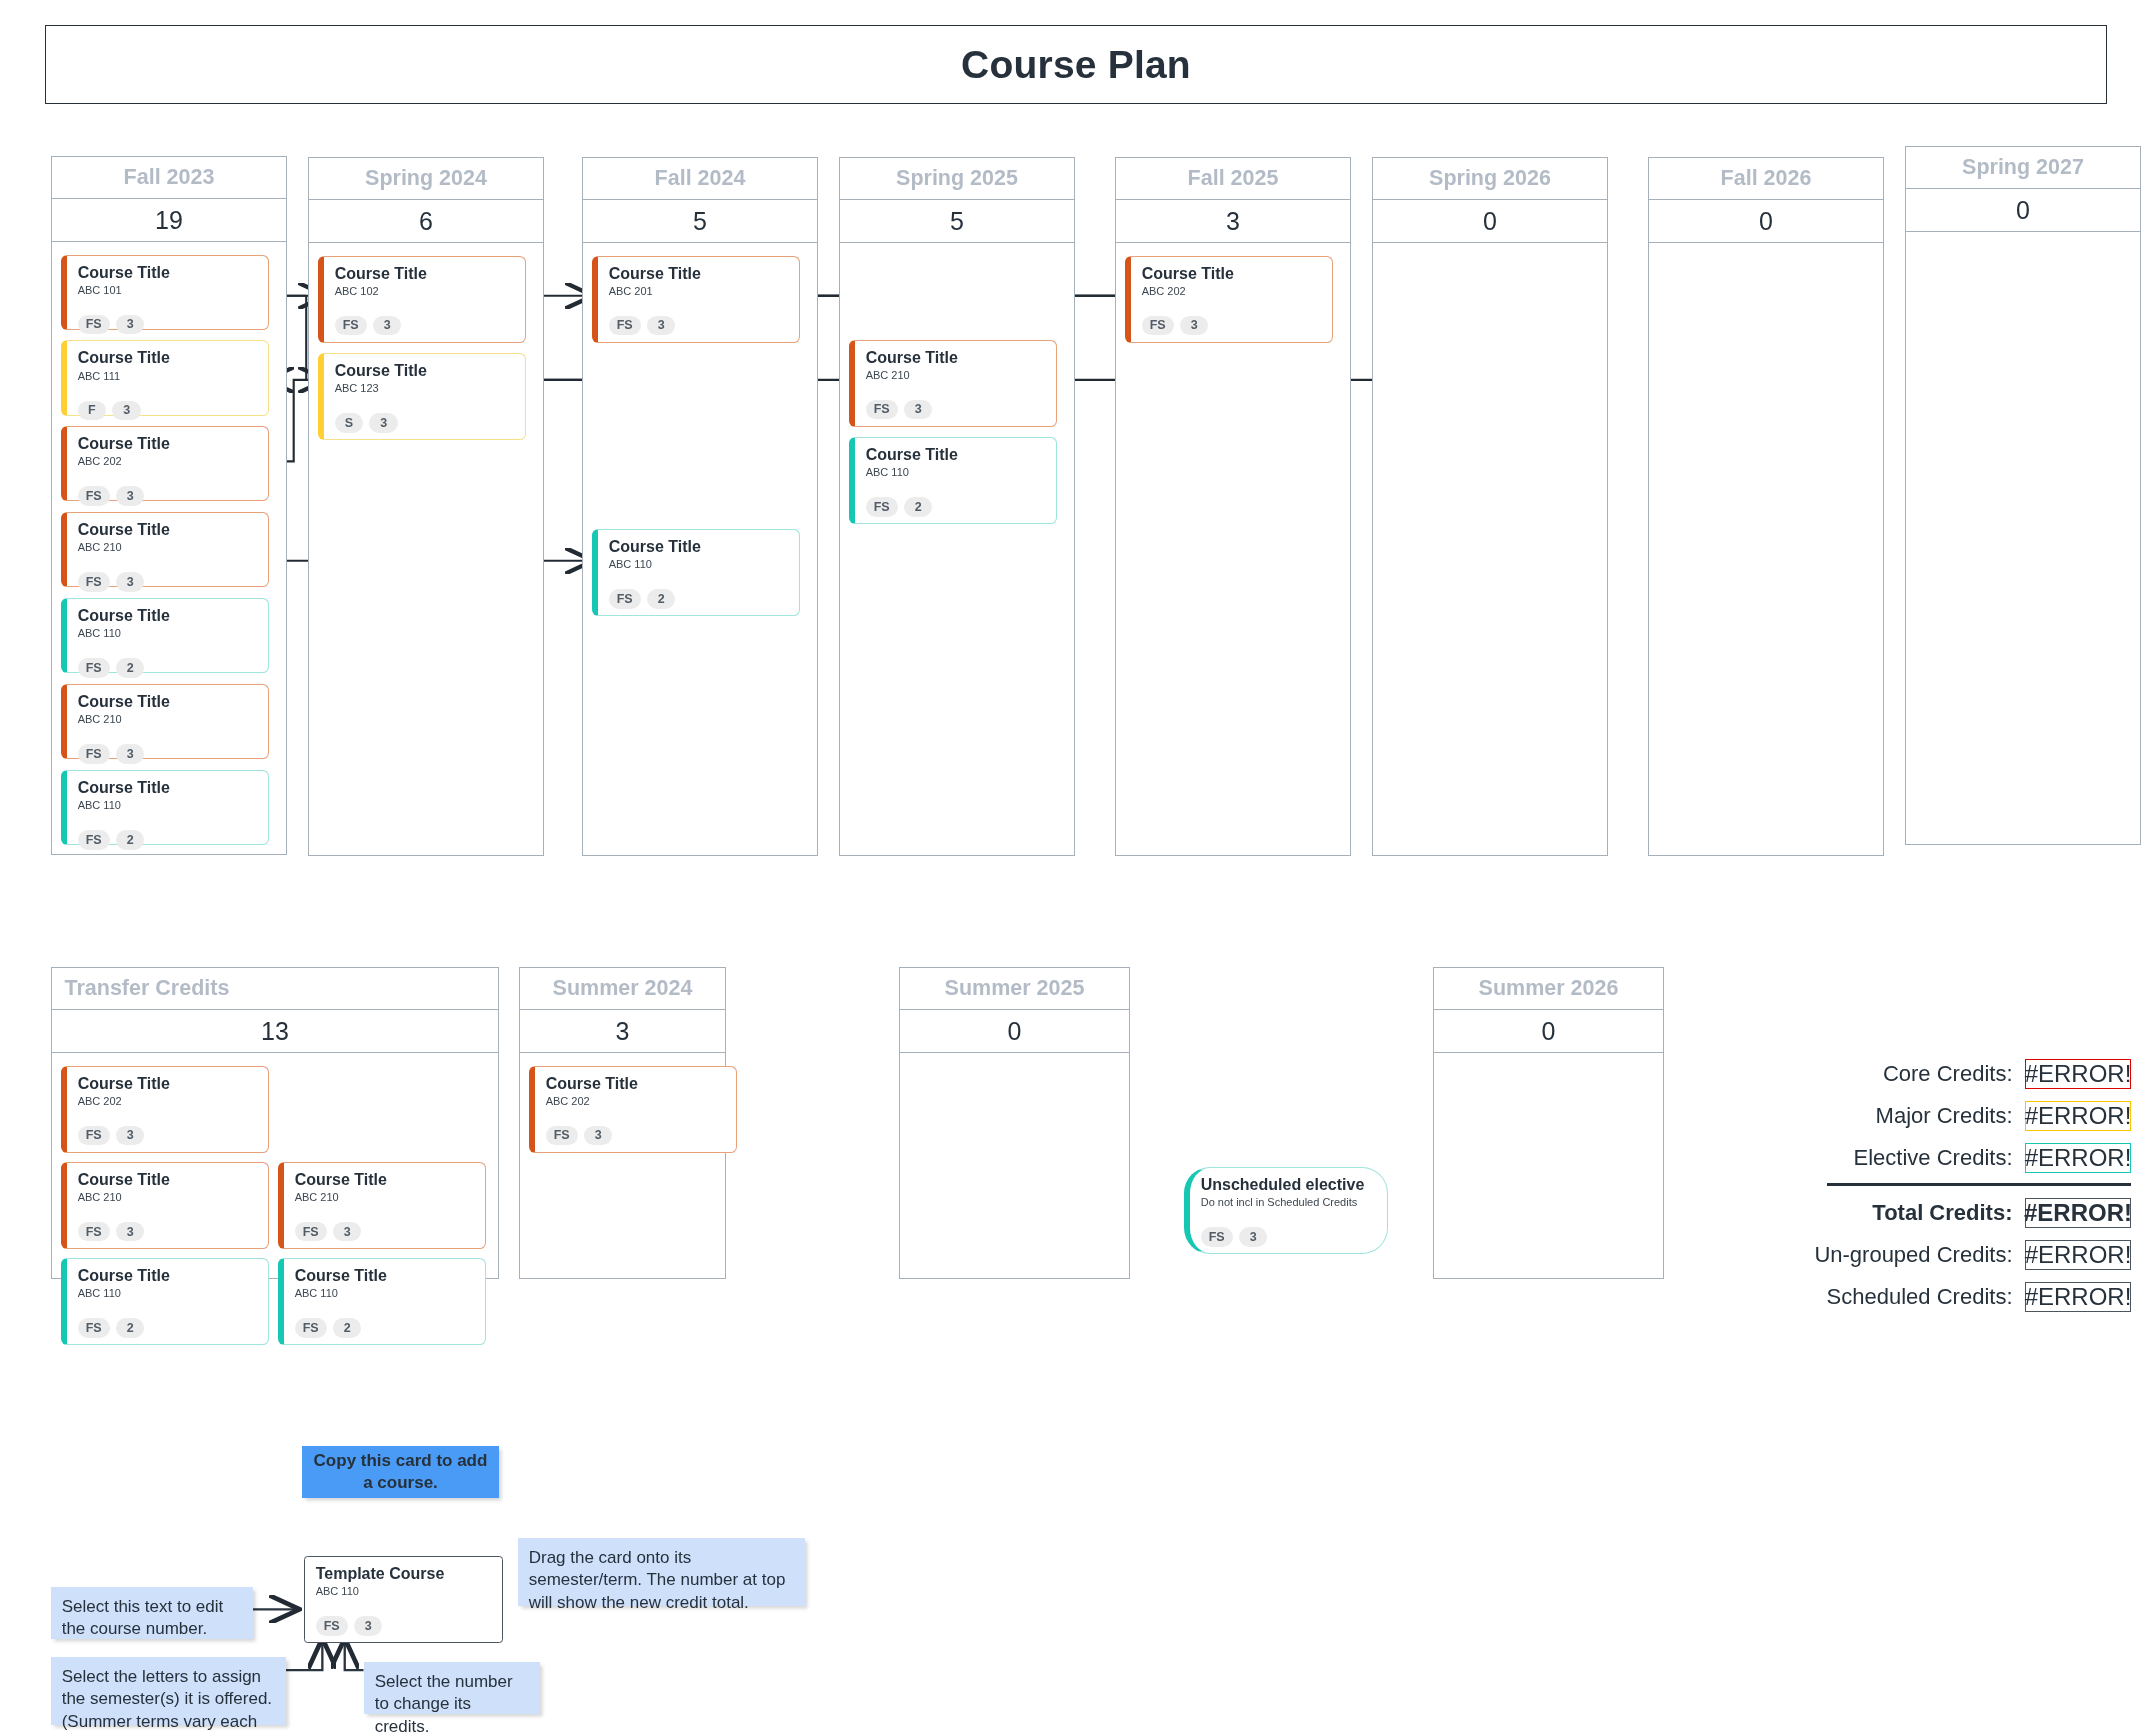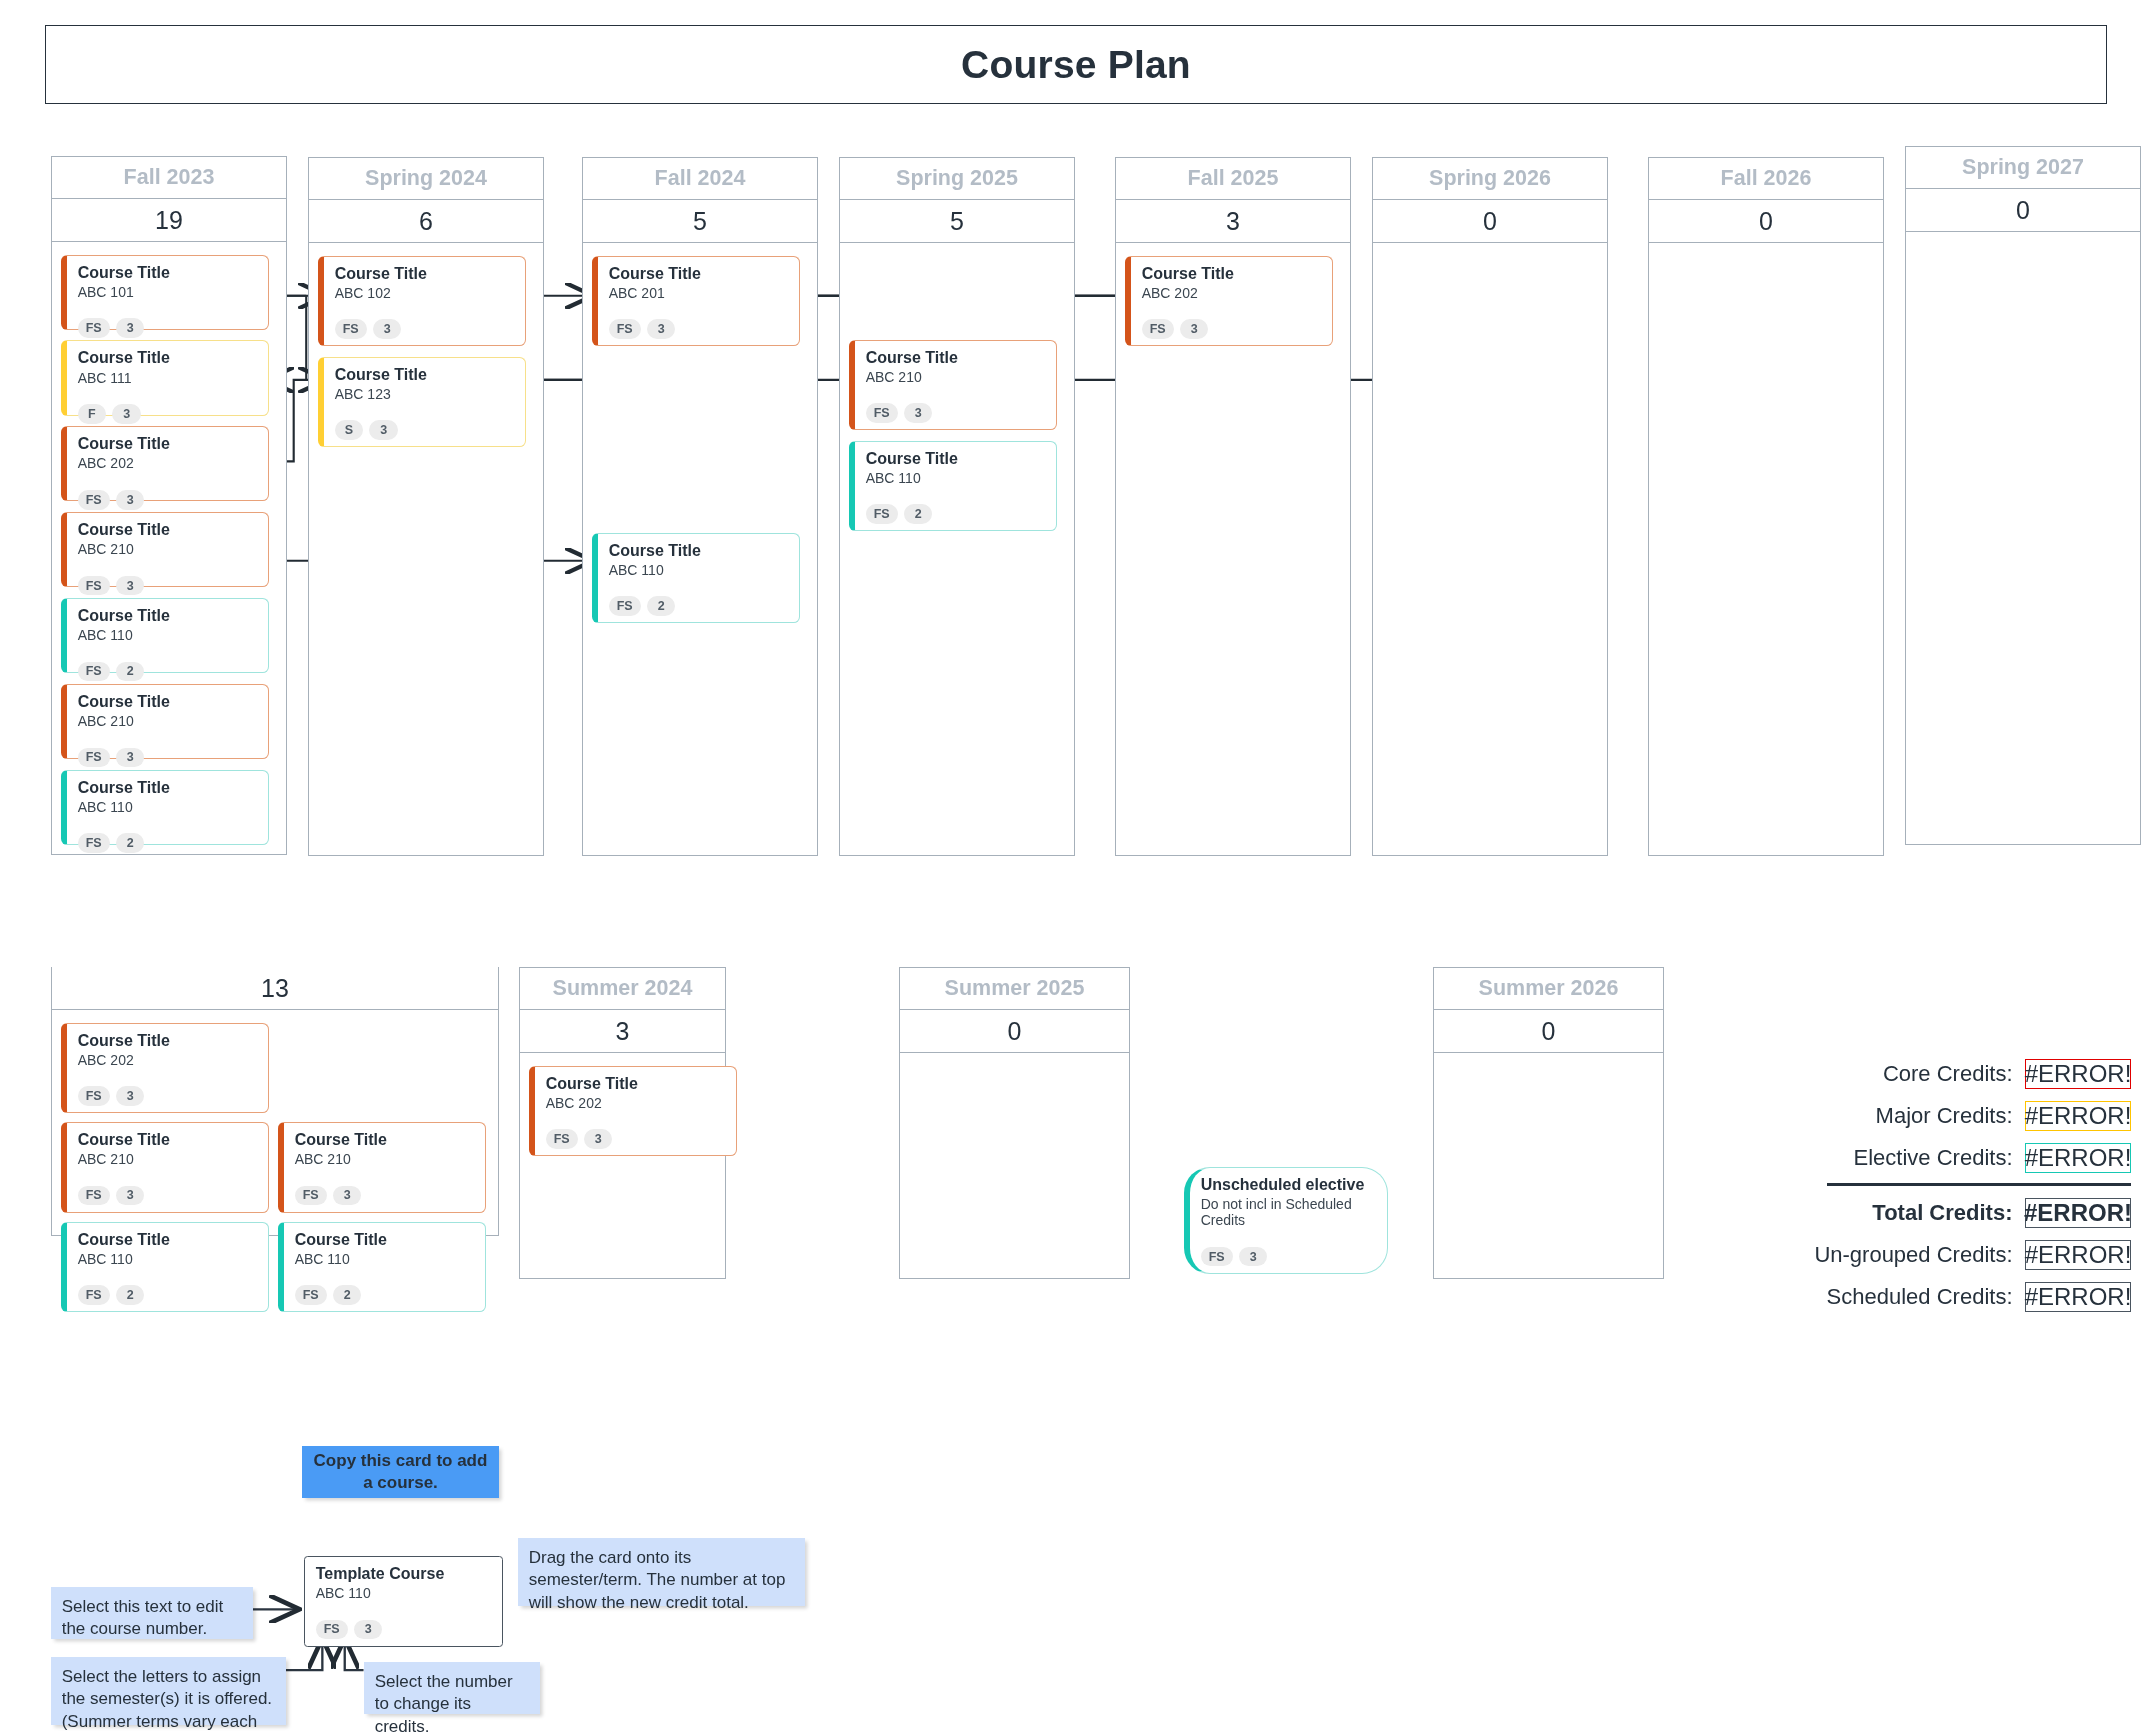--- a/index.html
+++ b/index.html
@@ -37,21 +37,21 @@
   }
   .term .body.two{flex-direction:row;flex-wrap:wrap;align-content:flex-start;gap:9px 9px;}
 
   
   .card{
     position:relative;box-sizing:border-box;background:#fff;
     border:1.3px solid #e8a179;border-left:6.3px solid #d4541a;
     border-radius:6.3px;padding:8px 9px 6.3px 10.7px;width:208px;min-height:68px;
   }
   .card .ct{font-size:16px;font-weight:bold;color:#26313c;line-height:1.15;}
-  .card .cn{font-size:14px;color:#3b4650;margin-top:1.8px;line-height:1.15;}
+  .card .cn{font-size:11px;color:#3b4650;margin-top:1.8px;line-height:1.15;}
   .pills{display:flex;gap:6.3px;margin-top:6.3px;align-items:center;}
   .pill{
     background:#ececec;color:#515c66;border-radius:895px;
     font-size:12.5px;font-weight:bold;min-width:12.5px;height:19.7px;
     padding:0 8px;display:flex;align-items:center;justify-content:center;margin-top:12px;
   }
   .card.orange{border-color:#e8a179;border-left-color:#d4541a;}
   .card.yellow{border-color:#f7e08a;border-left-color:#ffcf33;}
   .card.teal  {border-color:#9fe4dd;border-left-color:#16c8b4;}
   .card.plain {border:1.3px solid #4a5560;border-left:1.3px solid #4a5560;border-radius:3.6px;}
@@ -304,20 +304,21 @@
     <div class="body" style="height:613px;"></div>
   </div>
 
   <div class="term" style="left:1905px;top:146px;width:236px;">
     <div class="hdr">Spring 2027</div>
     <div class="cnt">0</div>
     <div class="body" style="height:613px;"></div>
   </div>
 
   <div class="term" style="left:51px;top:967px;width:448px;">
+    <div class="hdr" style="justify-content:flex-start;padding-left:12.5px;">Transfer Credits</div>
     <div class="cnt">13</div>
     <div class="body two" style="height:226px;">
       <div class="card orange">
         <div class="ct">Course Title</div>
         <div class="cn">ABC 202</div>
         <div class="pills">
           <span class="pill">FS</span>
           <span class="pill">3</span>
         </div>
       </div>

